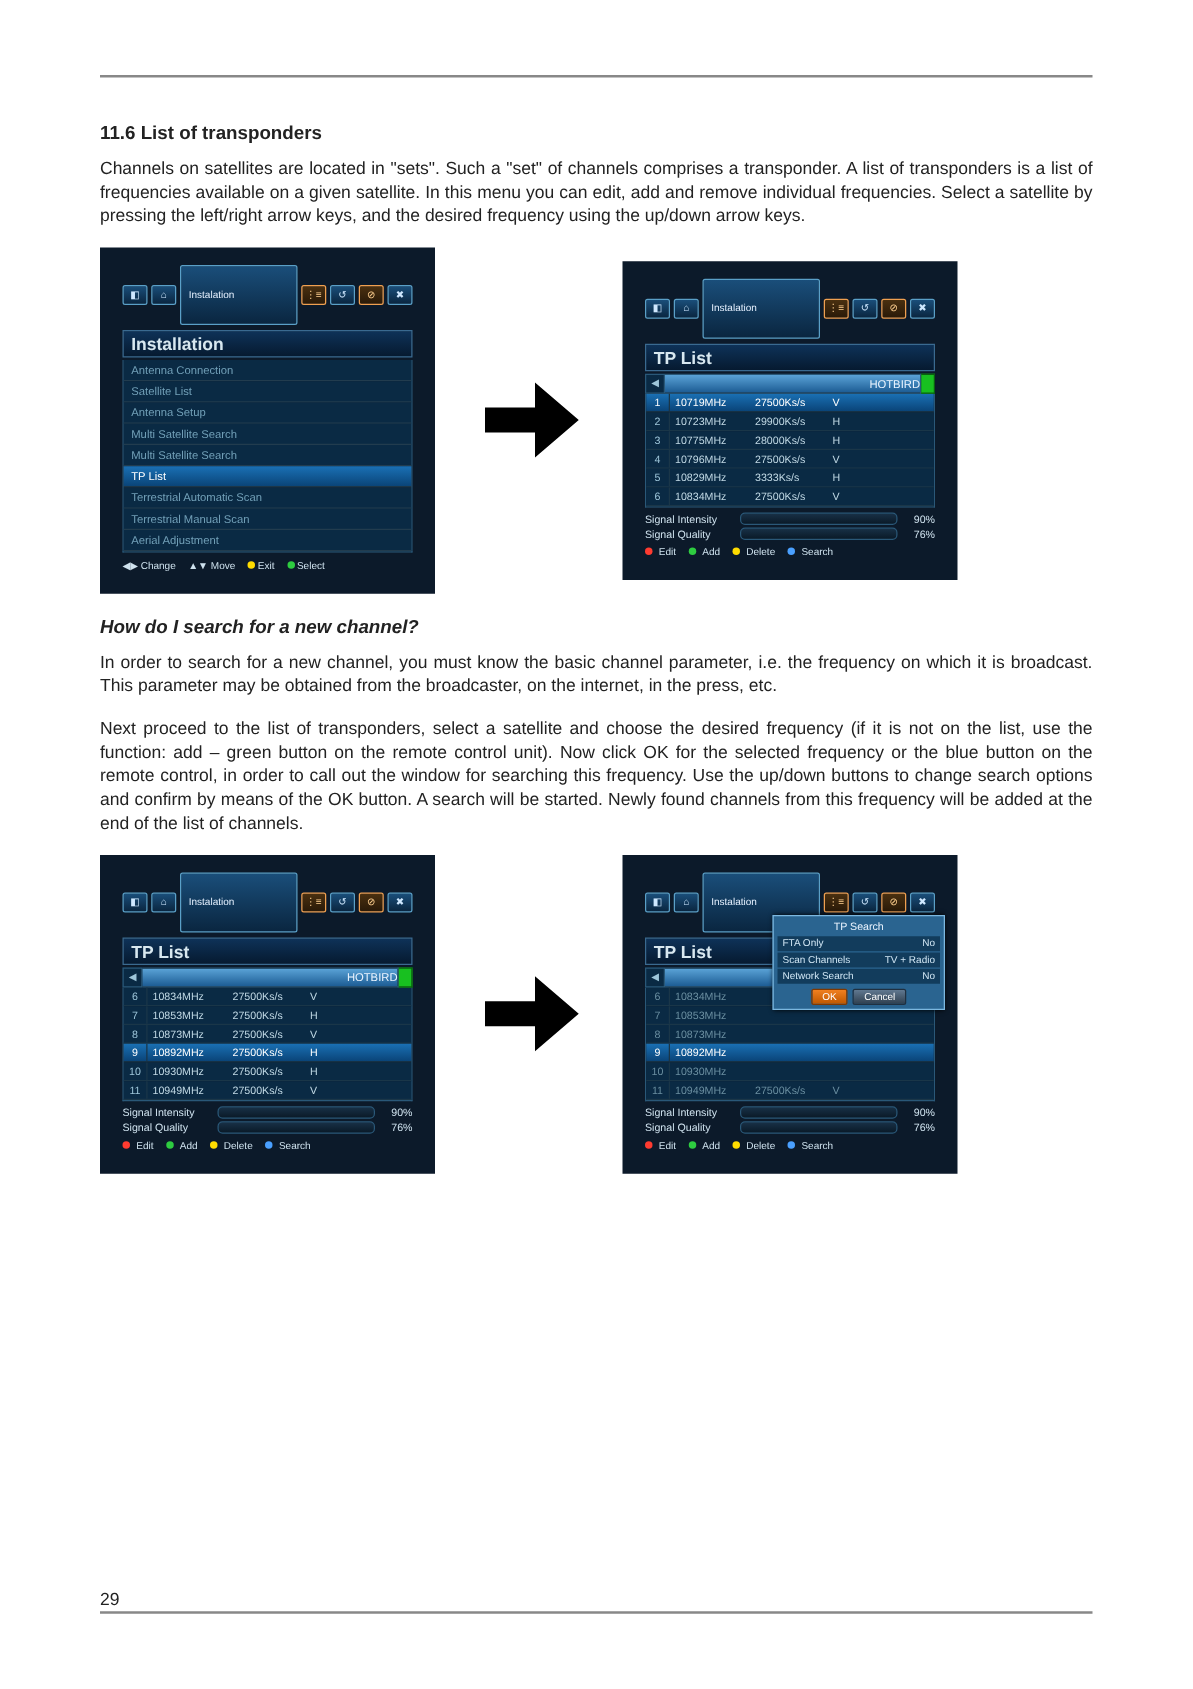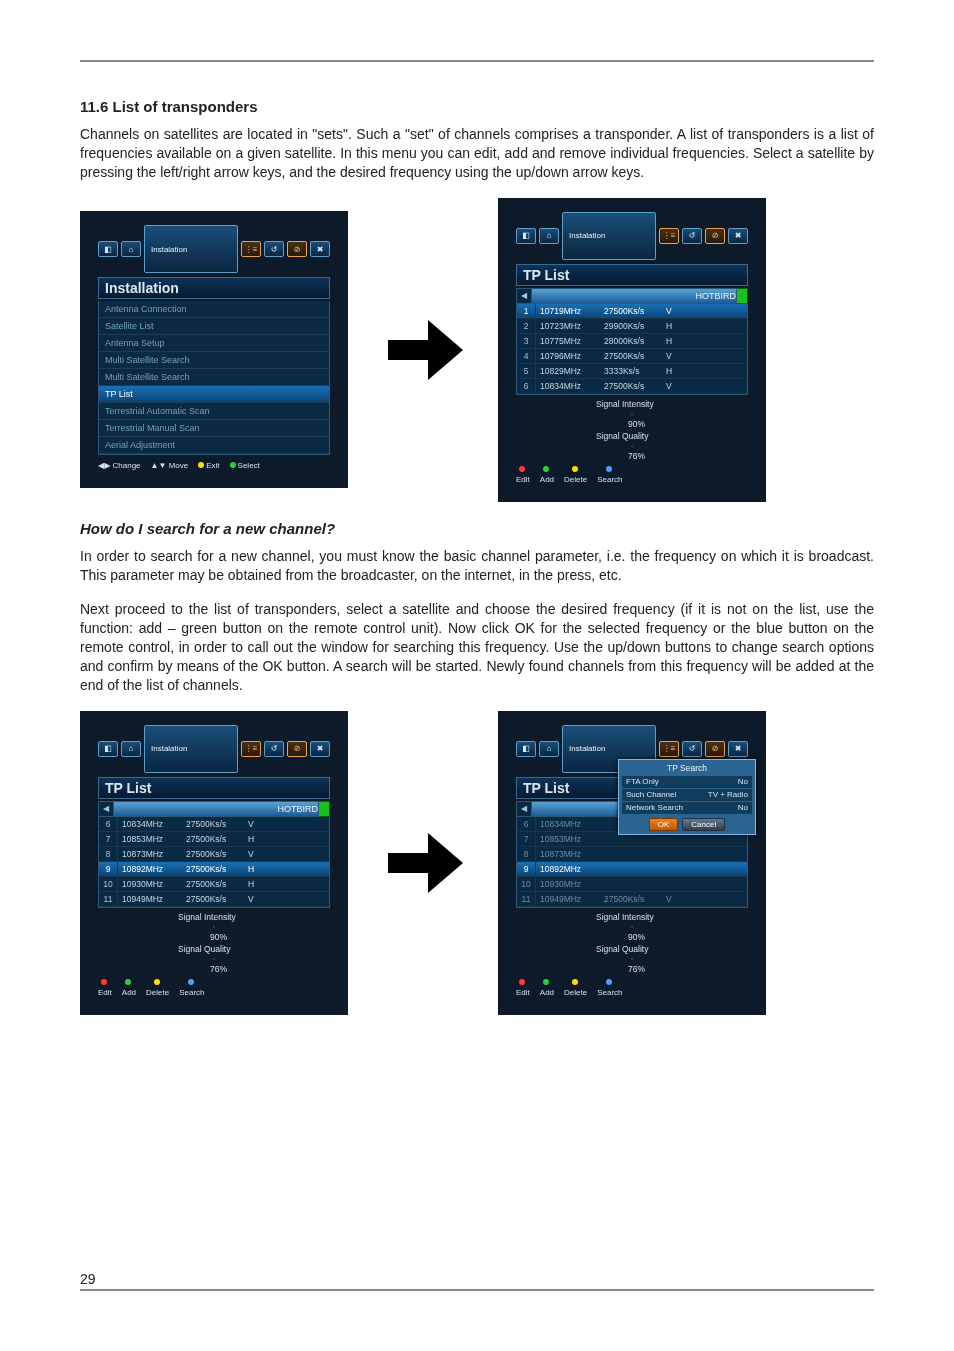--- a/index.html
+++ b/index.html
@@ -147,35 +147,35 @@
     display:flex; font-size:8.5px; color:#c0d8e4; background:#0a2a44;
     border-bottom:1px solid #1a3648;
   }
   .tp-row.sel { background:linear-gradient(#1a70b4,#0a4478); color:#fff; }
   .tp-row .num { width:18px; text-align:center; padding:2px 0; border-right:1px solid #1a3648; color:#9ec6da; }
   .tp-row.sel .num { color:#fff; }
   .tp-row .freq { width:60px; padding:2px 4px; }
   .tp-row .sr   { width:60px; padding:2px 0; }
   .tp-row .pol  { flex:1; padding:2px 2px; }
   .signals { margin-top:4px; }
-  .sig-line { display:flex; align-items:center; font-size:8.5px; color:#cfe2ee; gap:4px; margin-bottom:2px;flex-direction:column;}
+  .sig-line { display:flex; align-items:center; font-size:8.5px; color:#cfe2ee; gap:4px; margin-bottom:2px;}
   .sig-line .label { width:72px; }
   .sig-bar {
     flex:1; height:8px; background:linear-gradient(#183046,#0a1a28);
     border:1px solid #2a5878; border-radius:4px; position:relative; overflow:hidden;
   }
   .sig-bar .fill { height:100%; border-radius:4px; }
   .fill.int { background:linear-gradient(#ff5040,#40d840); width:90%; }
   .fill.qual{ background:linear-gradient(#ff5040,#40d840); width:76%; }
   .sig-line .pct { width:26px; text-align:right; }
   .btnbar {
     display:flex; gap:10px; margin-top:5px; font-size:8px; color:#cfe2ee;
     justify-content: flex-start;
   }
-  .btnbar span { display:flex; align-items:center; gap:3px;flex-direction:column; }
+  .btnbar span { display:flex; align-items:center; gap:3px; }
 
   
   .overlay-host { position: relative; }
   .popup {
     position:absolute; right:10px; top:48px; width:130px;
     background:#2a6490; border:1px solid #7cb8e0; padding:2px 3px;
     box-shadow: 0 0 4px #000;
   }
   .popup .ptitle {
     text-align:center; font-size:8.5px; color:#eaf4ff; padding:1px 0 3px;
@@ -513,21 +513,21 @@
           </span>
       </div>
 
       <div class="popup">
         <div class="ptitle">TP Search</div>
         <div class="prow">
           <span>FTA Only</span>
           <span>No</span>
         </div>
         <div class="prow">
-          <span>Such Channel</span>
+          <span>Scan Channels</span>
           <span>TV + Radio</span>
         </div>
         <div class="prow">
           <span>Network Search</span>
           <span>No</span>
         </div>
         <div class="pbtns">
           <span class="pbtn">OK</span>
           <span class="pbtn cancel">Cancel</span>
         </div>

